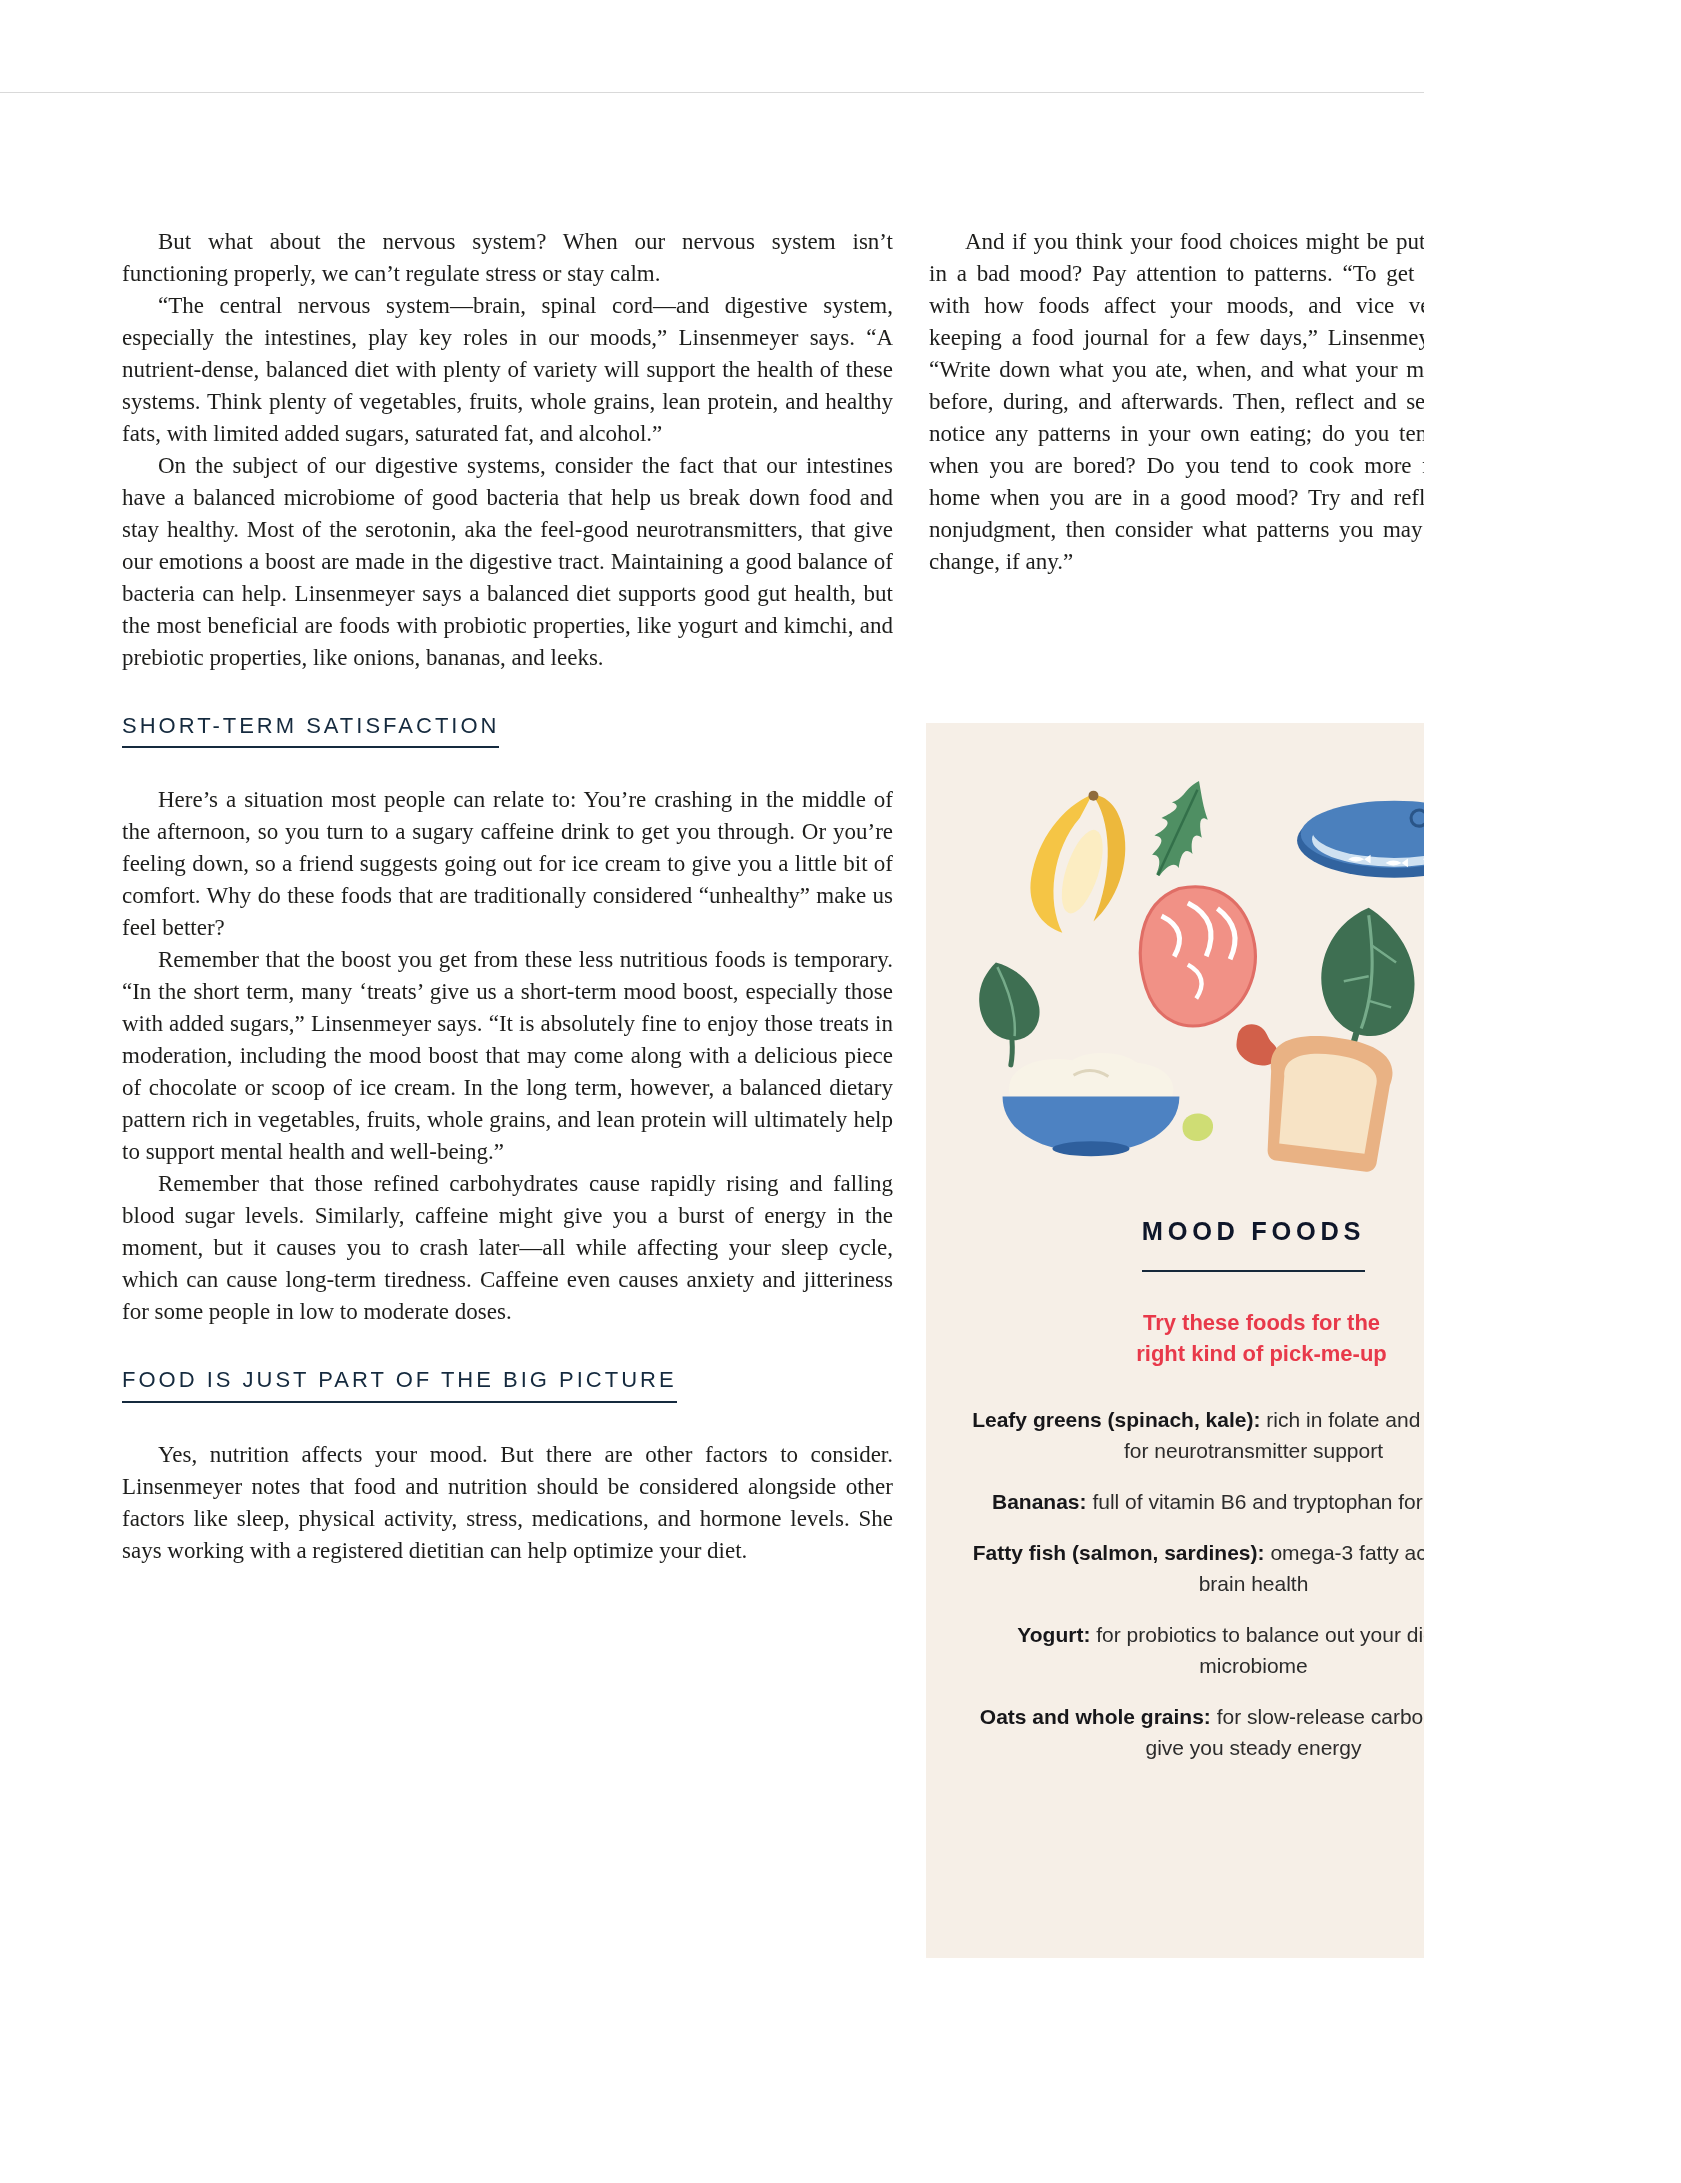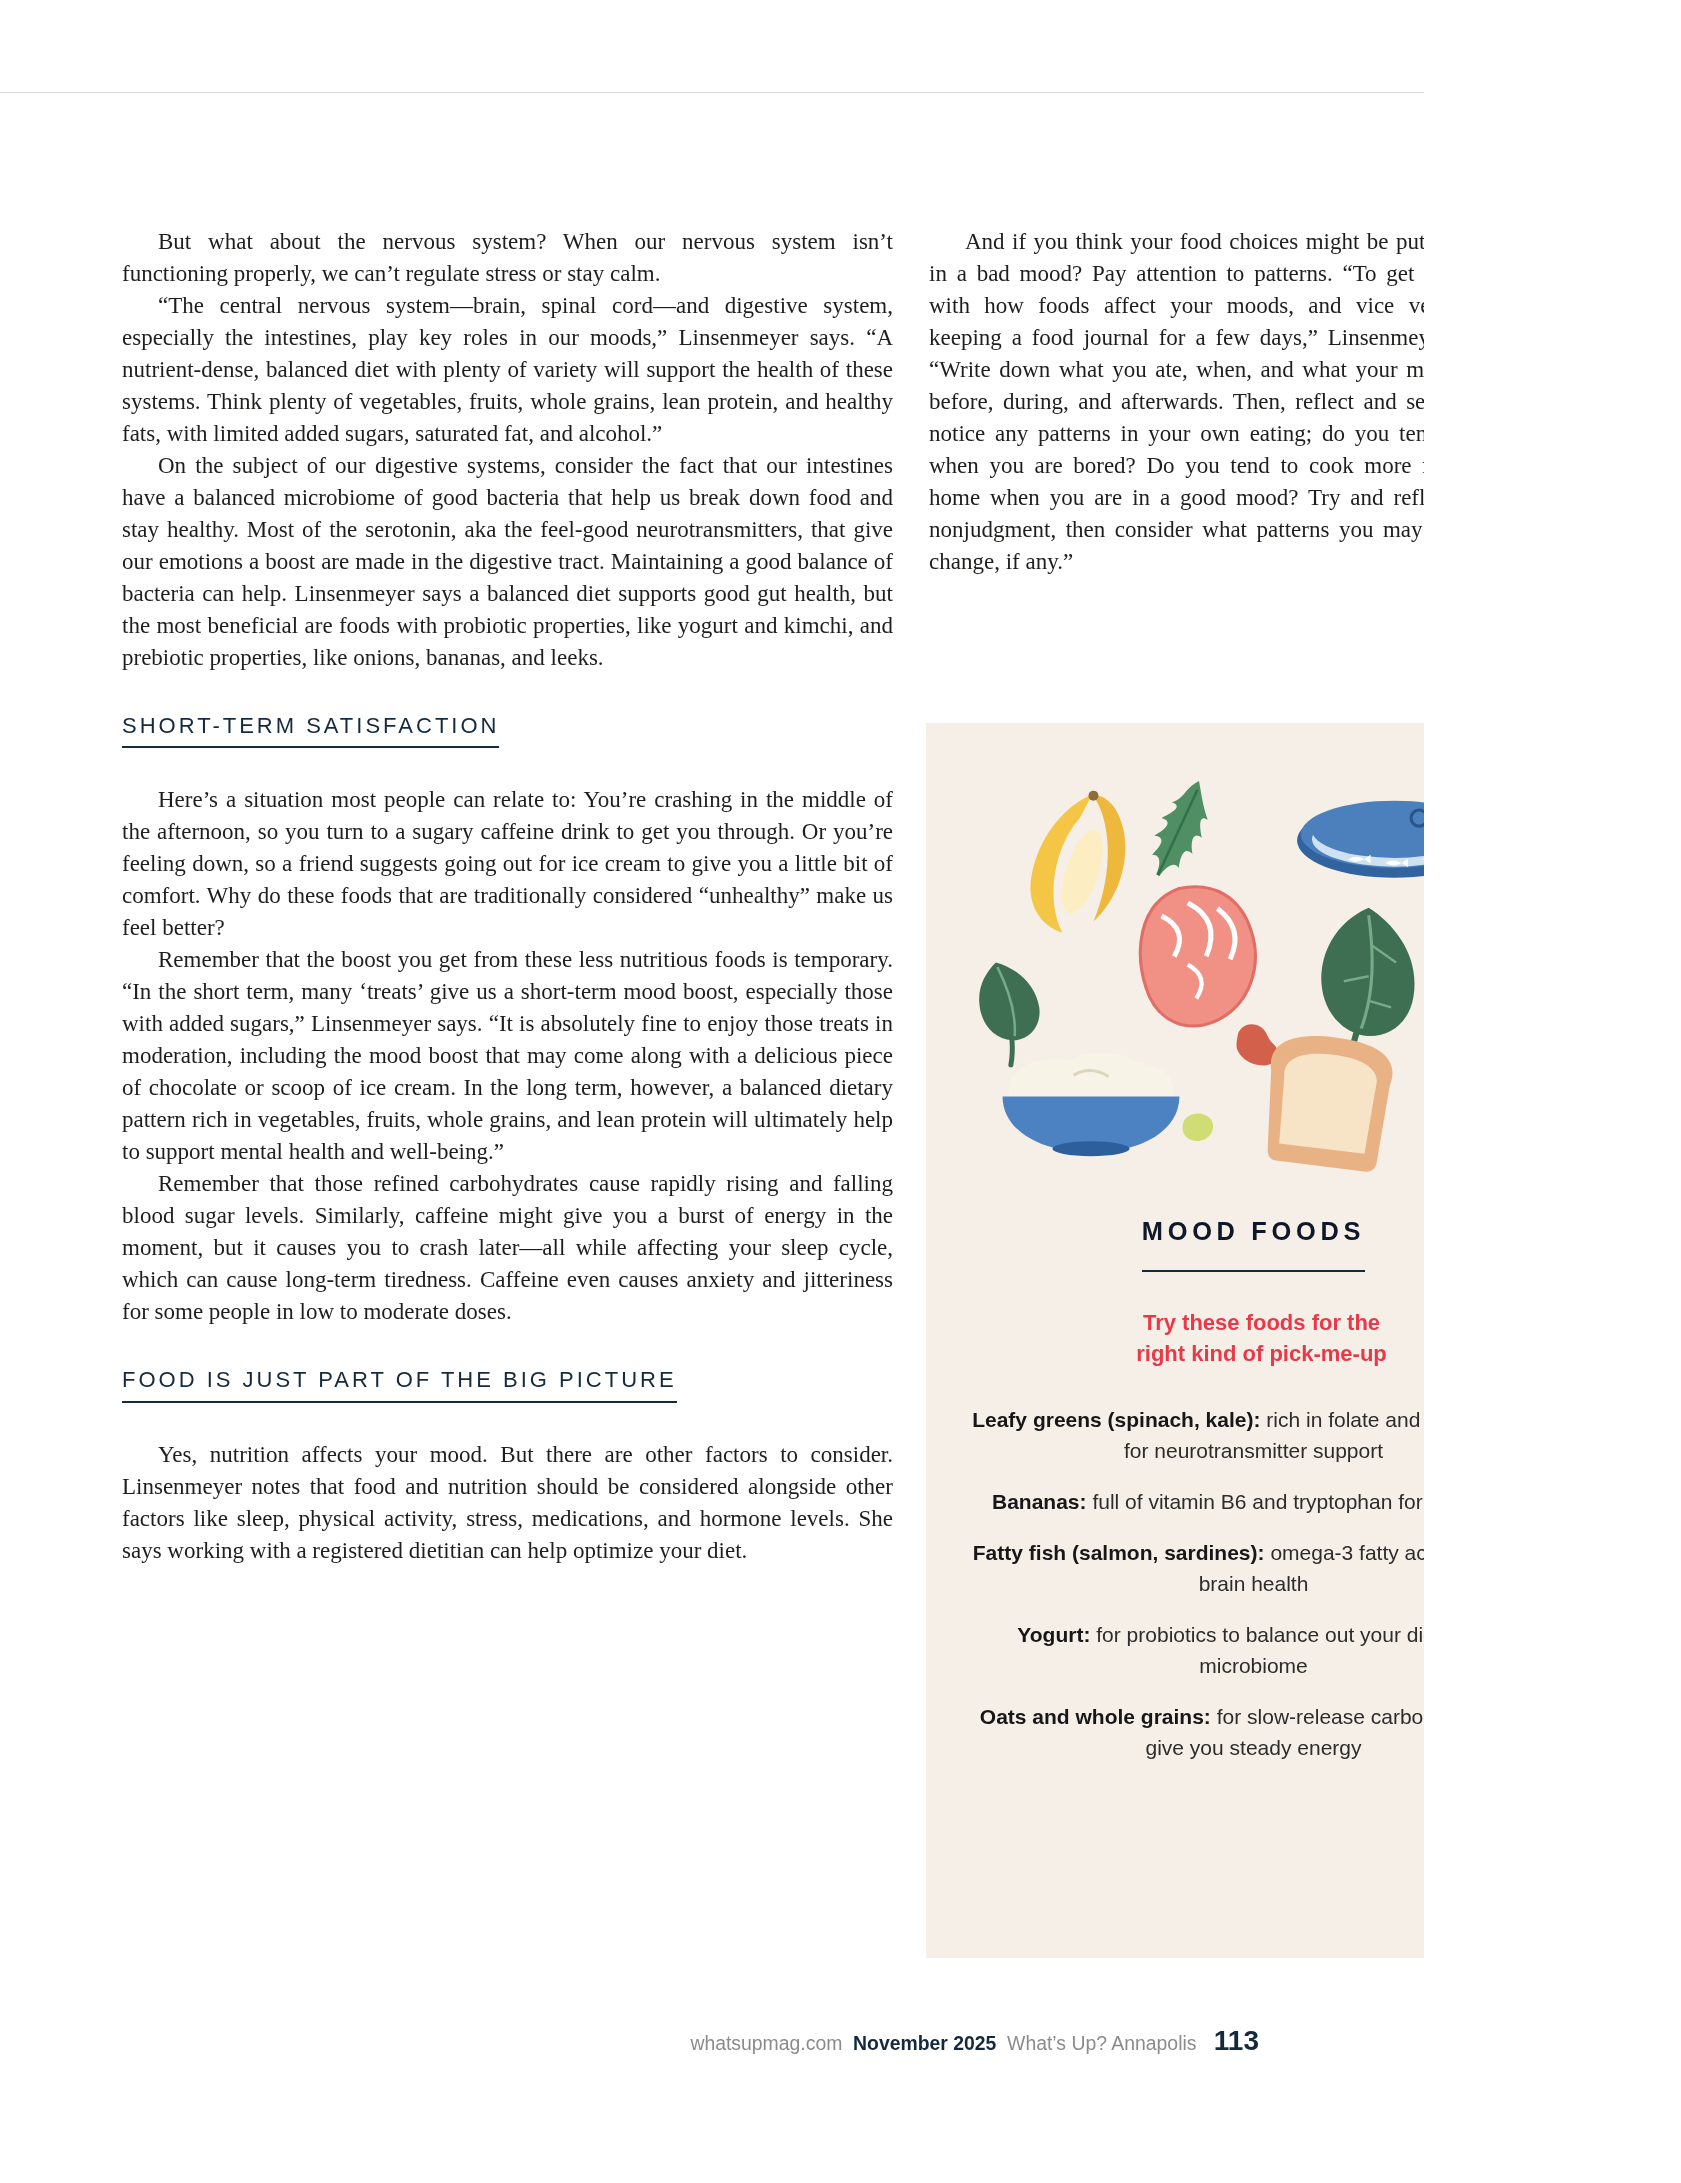--- a/index.html
+++ b/index.html
@@ -200,21 +200,15 @@
         <span class="mf-lead">Yogurt:</span>
         <span>for probiotics to balance out your digestive microbiome</span>
       </div>
       <div class="mf-item">
         <span class="mf-lead">Oats and whole grains:</span>
         <span>for slow-release carbohydrates to give you steady energy</span>
       </div>
     </div>
   </div>
 
-  <div class="footer">
-    <span class="site">whatsupmag.com</span>
-    <span class="issue">November 2025</span>
-    <span class="pub">What’s Up? Annapolis</span>
-    <span class="pagenum">113</span>
-  </div>
 
 </div>
 
 
 </body></html>

